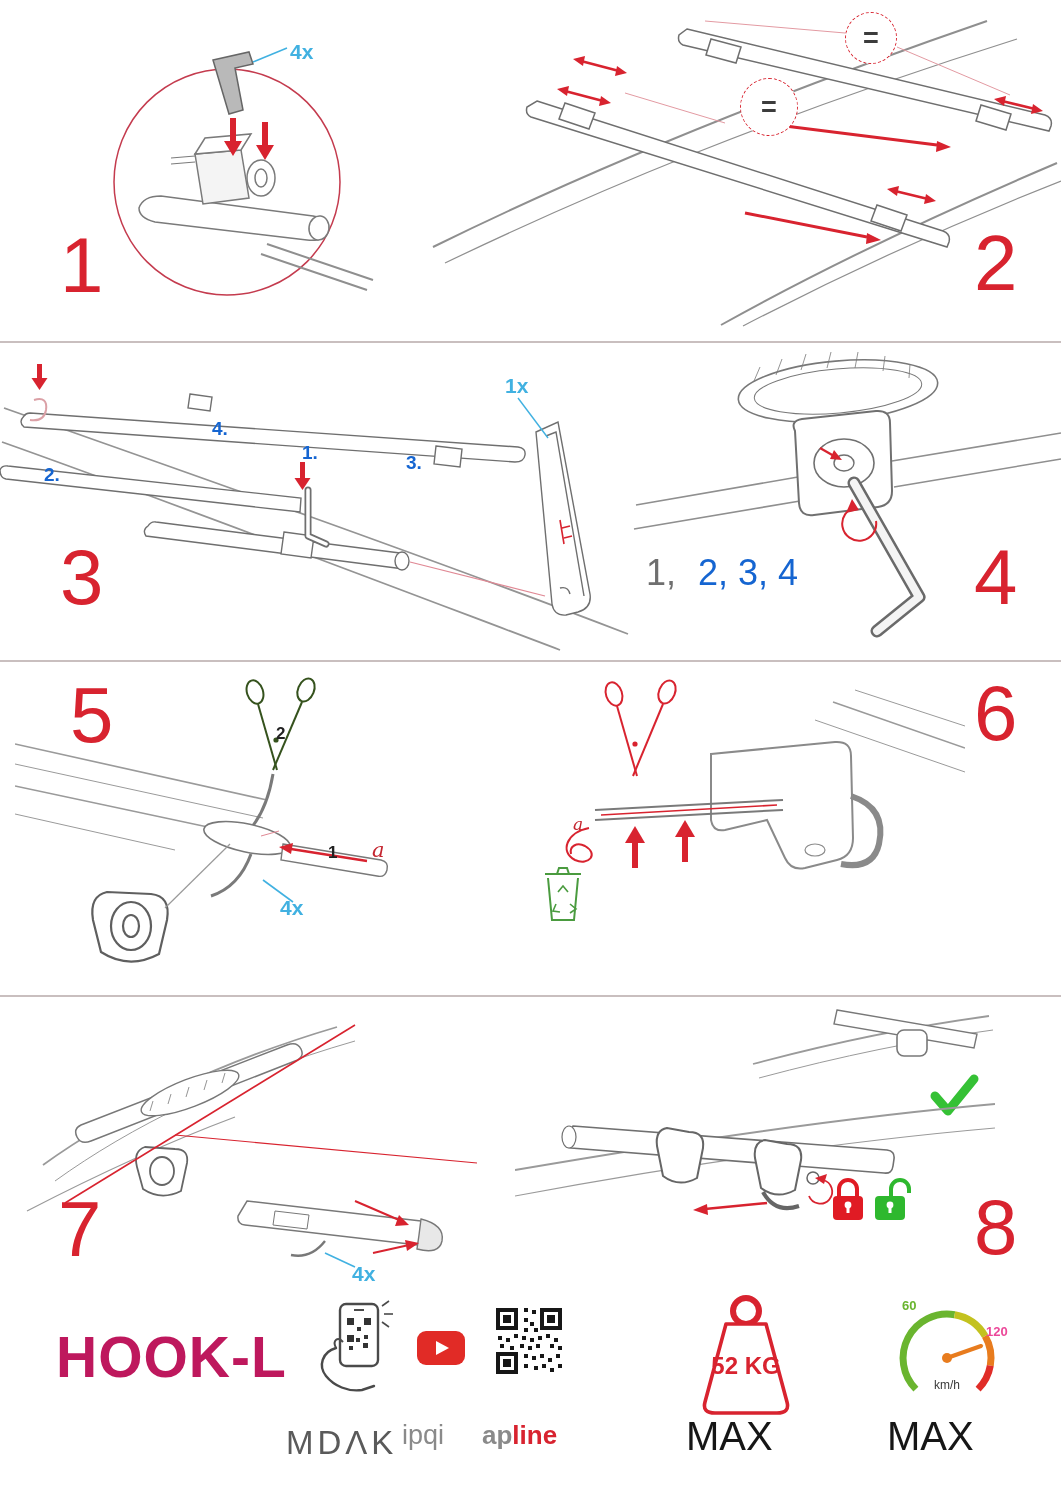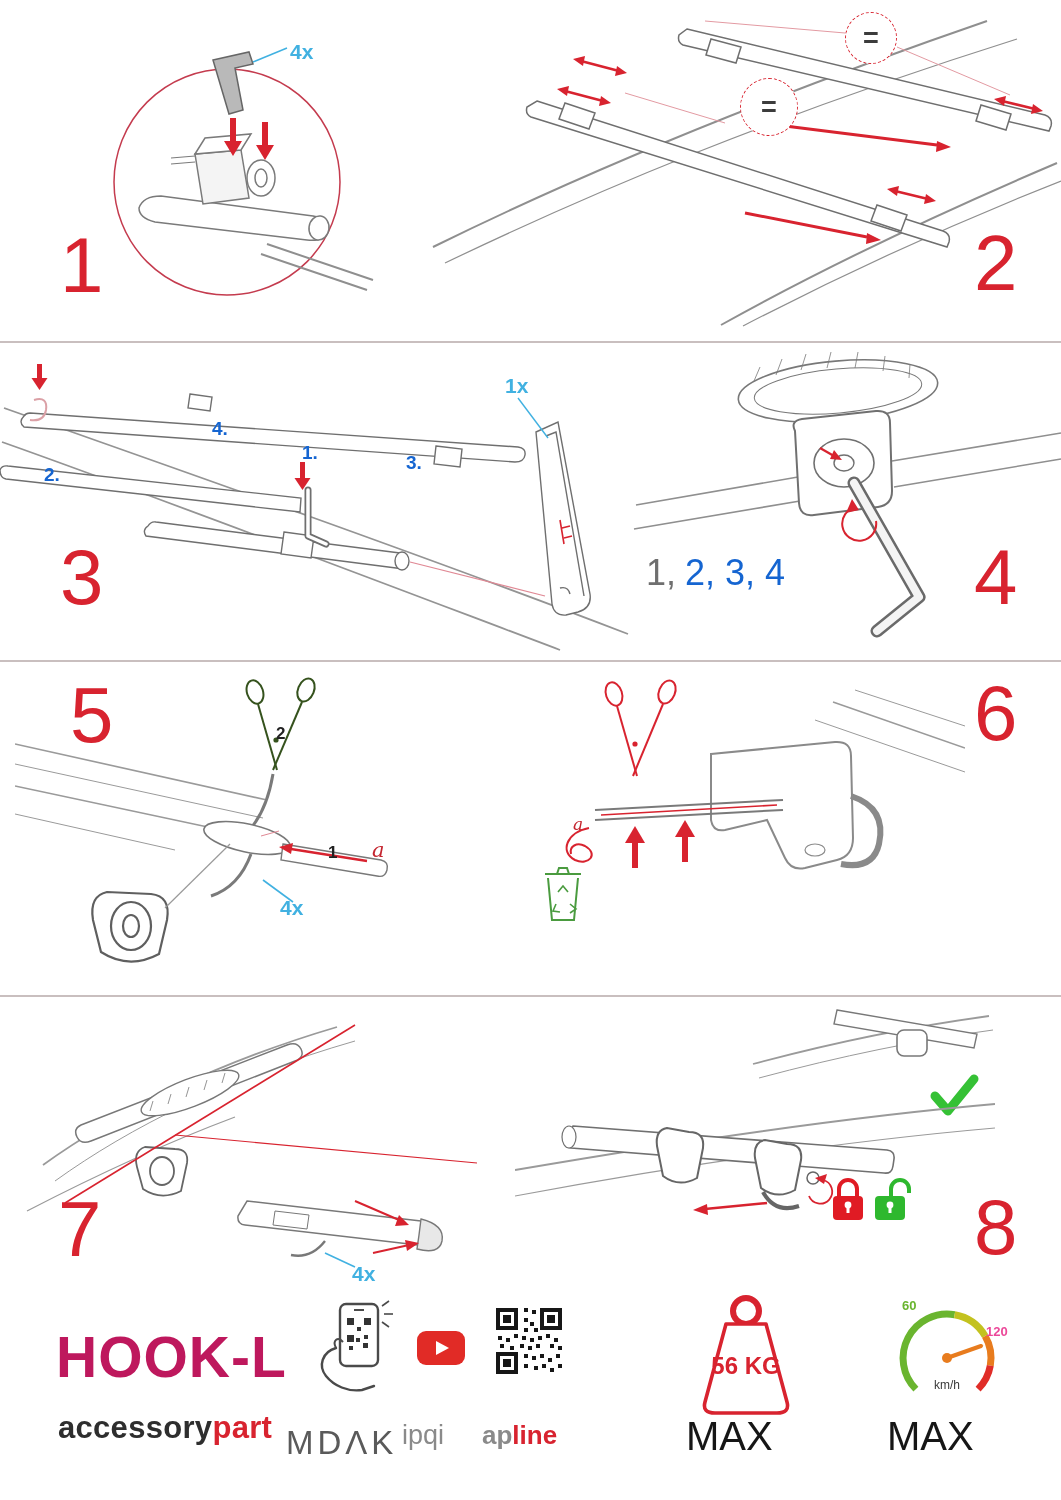--- a/index.html
+++ b/index.html
@@ -11,21 +11,21 @@
   .art { position:absolute; }
   .divider { position:absolute; left:0; width:1061px; height:1.5px; background:#c9bfbf; }
   .step-num {
     position:absolute; font-size:78px; line-height:0.95; font-weight:400;
     color:#d8232f; letter-spacing:1px;
   }
   .qty-label { position:absolute; font-size:21px; font-weight:600; color:#41b1e1; }
   .item-num  { position:absolute; font-size:19px; font-weight:700; color:#1565d1; }
   .seq { position:absolute; font-size:36px; font-weight:400; }
   .seq .g { color:#6f6f6f; }
-  .seq .b { color:#1565d1; margin-left:9px; }
+  .seq .b { color:#1565d1; margin-left:22px; }
   .eq-badge {
     position:absolute; border:1.6px dashed #d8232f; border-radius:50%; background:#fff;
     display:flex; align-items:center; justify-content:center;
     font-size:27px; font-weight:700; color:#3c3c3c;
   }
   .part-label { position:absolute; font-size:17px; font-weight:600; color:#222; }
   .a-label { position:absolute; font-family:"DejaVu Serif", serif; font-style:italic; color:#c4242e; font-size:21px; }
   .a-label.small { font-size:17px; }
   .product-name { position:absolute; left:56px; top:1324px; font-size:57px; font-weight:700; color:#be185d; letter-spacing:1px; }
   .brand-line { position:absolute; left:58px; top:1410px; font-size:31px; font-weight:600; letter-spacing:0.3px; }
@@ -351,23 +351,20 @@
     <g>
       <path d="M376 196 v-7 a9 9 0 0 1 18 0 v4" fill="none" stroke="#2eb82e" stroke-width="4"></path>
       <rect x="360" y="196" width="30" height="24" rx="4" fill="#2eb82e"></rect>
       <circle cx="375" cy="205" r="3.4" fill="#fff"></circle>
       <rect x="373.5" y="205" width="3" height="8" fill="#fff"></rect>
     </g>
   </svg>
   <div class="step-num" style="left:974px;top:1190px">8</div>
 
   <div class="product-name">HOOK-L</div>
-  <div class="brand-line">
-    <span class="dark">accessory</span><span class="red">part</span>
-  </div>
 
   <svg class="art" style="left:310px;top:1296px" width="86" height="100" viewBox="0 0 86 100">
     <rect x="30" y="8" width="38" height="62" rx="6" fill="#fff" stroke="#4a4a4a" stroke-width="2.4"></rect>
     <line x1="44" y1="14" x2="54" y2="14" stroke="#4a4a4a" stroke-width="2"></line>
     <g fill="#333">
       <rect x="37" y="22" width="7" height="7"></rect>
         <rect x="54" y="22" width="7" height="7"></rect>
       <rect x="37" y="39" width="7" height="7"></rect>
         <rect x="47" y="31" width="4" height="4"></rect>
       <rect x="54" y="39" width="4" height="4"></rect>
@@ -434,21 +431,21 @@
   <div class="logo-mdak">MDΛK</div>
   <div class="logo-ipqi">ipqi</div>
   <div class="logo-apline">
     <span class="gray">ap</span><span class="red">line</span>
   </div>
 
   <svg class="art" style="left:686px;top:1292px" width="120" height="130" viewBox="0 0 120 130">
     <circle cx="60" cy="19" r="13" fill="none" stroke="#d8232f" stroke-width="6"></circle>
     <path d="M40 32 L80 32 L101 110 Q 104 121 91 121 L 29 121 Q 16 121 19 110 Z" fill="#fff" stroke="#d8232f" stroke-width="3.6" stroke-linejoin="round"></path>
   </svg>
-  <div class="weight-value">56 KG</div>
+  <div class="weight-value">52 KG</div>
   <div class="max-label" style="left:686px;top:1414px">MAX</div>
 
   <svg class="art" style="left:884px;top:1296px" width="126" height="104" viewBox="0 0 126 104">
     <path d="M31.9 93.1 A44 44 0 0 1 70.6 18.7" fill="none" stroke="#6ab52f" stroke-width="7"></path>
     <path d="M70.6 18.7 A44 44 0 0 1 101.1 40" fill="none" stroke="#c3c21f" stroke-width="7"></path>
     <path d="M101.1 40 A44 44 0 0 1 106.3 69.6" fill="none" stroke="#e87c1e" stroke-width="7"></path>
     <path d="M106.3 69.6 A44 44 0 0 1 94.1 93.1" fill="none" stroke="#e02d28" stroke-width="7"></path>
     <line x1="63" y1="62" x2="97" y2="50" stroke="#e87c1e" stroke-width="4" stroke-linecap="round"></line>
     <circle cx="63" cy="62" r="5" fill="#e87c1e"></circle>
   </svg>

